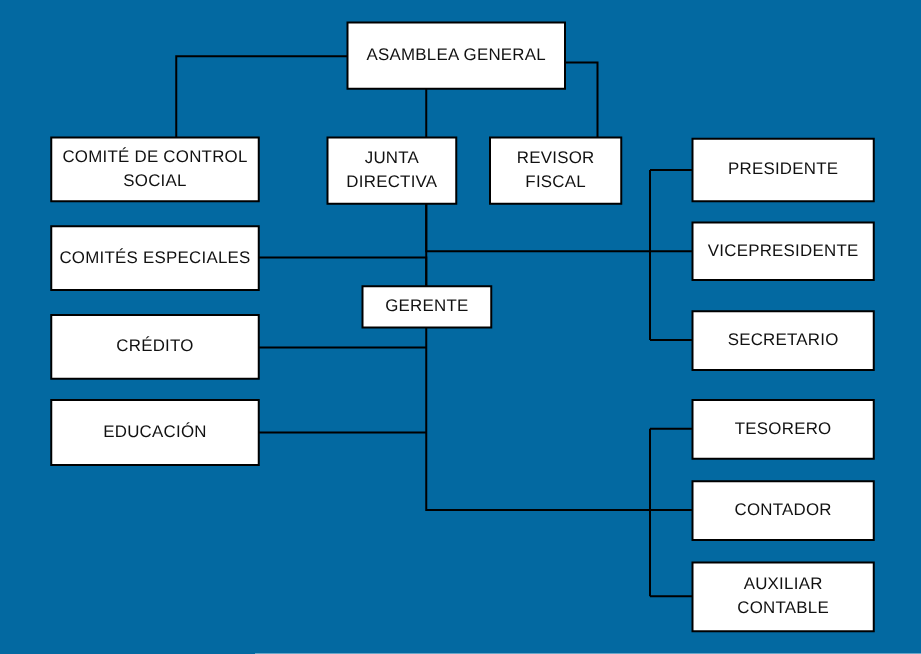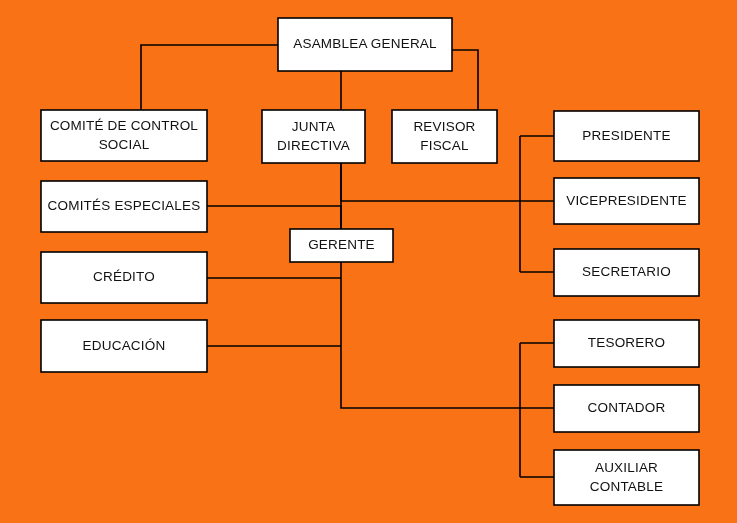--- a/index.html
+++ b/index.html
@@ -7,21 +7,21 @@
     padding: 0;
     background: #ffffff;
   }
   body {
     font-family: "Liberation Sans", sans-serif;
   }
   #org-chart-root {
     position: relative;
     width: 737px;
     height: 523px;
-    background: #f97316;
+    background: #0369a1;
     overflow: hidden;
   }
   svg#org-chart-svg {
     position: absolute;
     top: 0;
     left: 0;
     width: 737px;
     height: 523px;
     display: block;
   }

